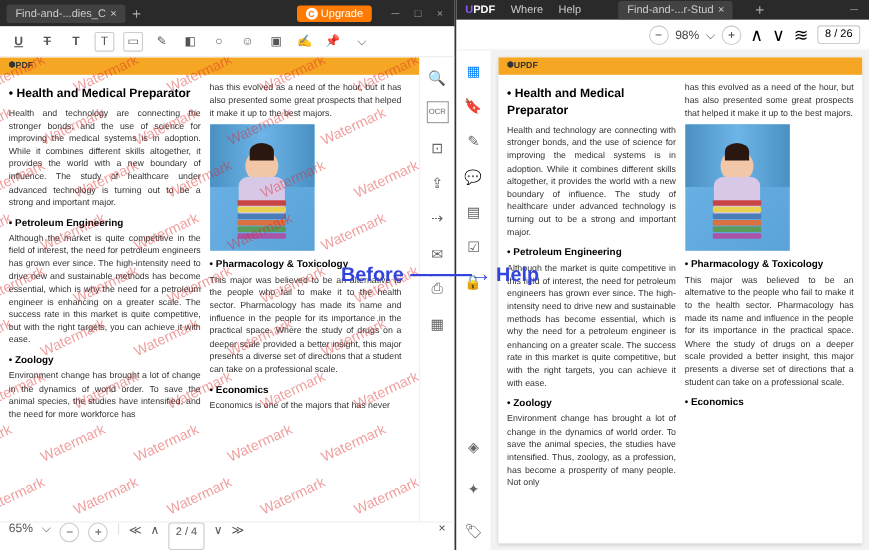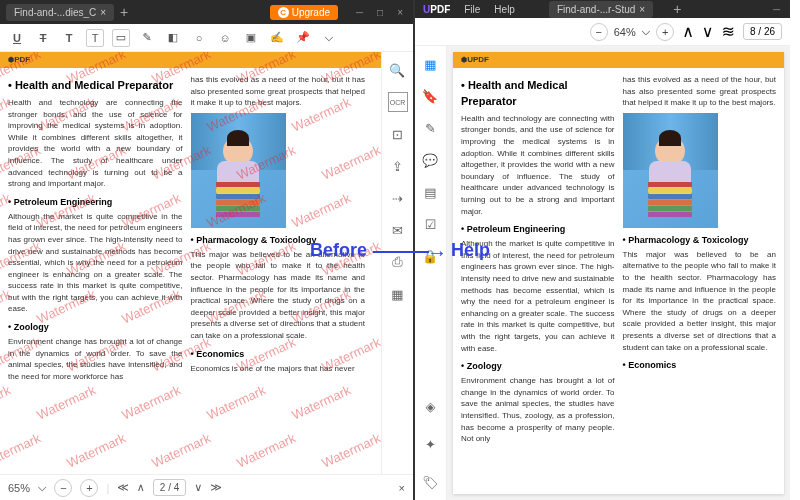--- a/index.html
+++ b/index.html
@@ -37,21 +37,21 @@
 p{margin-bottom:2px;text-align:justify}
 .photo{width:95px;height:115px;background:linear-gradient(135deg,#6db4e8 0%,#5aa3d8 100%);margin:4px 0;position:relative;overflow:hidden}
 .photo::before{content:"";position:absolute;top:0;left:0;right:0;height:50%;background:linear-gradient(90deg,#4a90c2 0%,#6db4e8 50%,#4a90c2 100%)}
 .person{position:absolute;left:50%;top:20%;transform:translateX(-50%);width:30px;height:30px;background:#f1c7a8;border-radius:50%}
 .person::after{content:"";position:absolute;top:-6px;left:4px;width:22px;height:16px;background:#2a1810;border-radius:50% 50% 0 0}
 .body{position:absolute;left:50%;top:42%;transform:translateX(-50%);width:42px;height:38px;background:#d8c8e8;border-radius:8px 8px 0 0}
 .books{position:absolute;left:50%;bottom:8px;transform:translateX(-50%);width:44px;height:38px}
 .book{height:5px;margin-bottom:1px;border-radius:1px}
 .b1{background:#c94545}.b2{background:#e8d050}.b3{background:#4a7cb8}.b4{background:#d87040}.b5{background:#5a9a5a}.b6{background:#a855a8}
 .watermark{position:absolute;color:rgba(220,40,40,0.45);font-size:13px;font-weight:normal;transform:rotate(-25deg);pointer-events:none;white-space:nowrap}
-.bottombar{height:26px;background:#fff;border-top:1px solid #eee;display:flex;align-items:center;gap:8px;padding:0 8px;font-size:11px;color:#555}
+.bottombar{height:26px;background:#fff;border-top:1px solid #eee;display:flex;gap:8px;padding:0 8px;font-size:11px;color:#555}
 .before-after{position:absolute;top:50%;left:50%;transform:translate(-50%,-50%);z-index:100;display:flex;align-items:center;gap:6px;font-size:18px;font-weight:700}
 .before-txt{color:#3344dd}
 .after-txt{color:#3344dd}
 .arrow{color:#3344dd;font-size:20px;letter-spacing:-2px}
 </style>
 </head>
 <body>
 
 <div class="pane pane-left">
   <div class="titlebar">
@@ -190,35 +190,35 @@
     <span class="pagebox"><span>2</span> / <span>4</span></span>
     <span>∨</span>
     <span>≫</span>
     <span style="margin-left:auto">×</span>
   </div>
 </div>
 
 <div class="pane pane-right">
   <div class="menubar">
     <span class="logo"><span class="u">U</span>PDF</span>
-    <span>File</span>
+    <span>Where</span>
     <span>Help</span>
     <div class="tab" style="margin-left:20px">
         <span>Find-and-...r-Stud</span>
         <span>×</span>
       </div>
     <span class="tab-add">+</span>
     <div class="winbtns" style="margin-left:auto">
       <span>─</span>
     </div>
   </div>
   <div class="toolbar-r">
     <div class="zoom-ctl">
       <span class="zbtn">−</span>
-      <span>64%</span>
+      <span>98%</span>
       <span>⌵</span>
       <span class="zbtn">+</span>
     </div>
     <span>∧</span>
     <span>∨</span>
     <span>≋</span>
     <span class="pagebox"><span>8</span> / <span>26</span></span>
   </div>
   <div class="content">
     <div class="sidebar">

